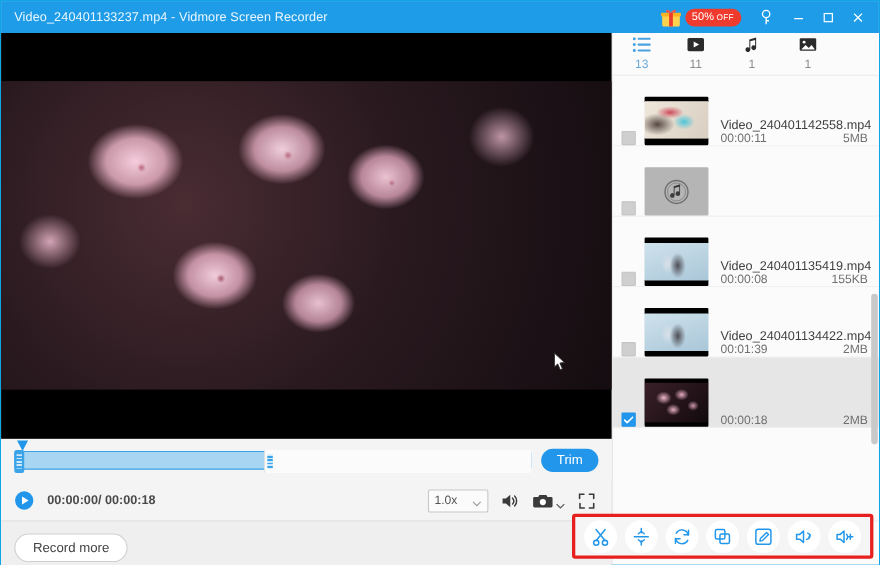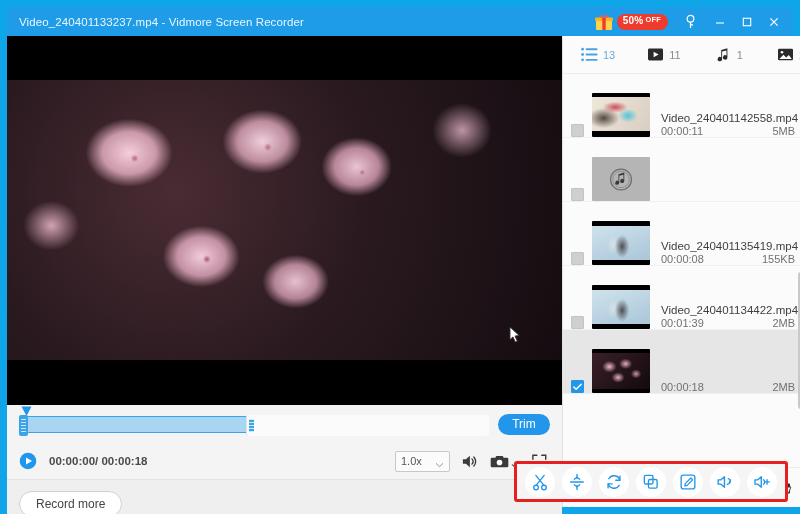--- a/index.html
+++ b/index.html
@@ -6,43 +6,43 @@
   html, body { width: 800px; height: 514px; overflow: hidden; }
   body {
     font-family: "Liberation Sans", sans-serif;
     background: #ffffff;
     font-size: 12px;
     color: #333;
   }
   .app {
     width: 800px; height: 514px;
     display: flex; flex-direction: column;
-    border: 7px solid #0ea5e9;
+    border: 1px solid #0ea5e9;
     background: #e5e5e5;
     position: relative;
   }
 
   
   .titlebar {
     height: 29px; flex: 0 0 29px;
     background: #1e9ce8;
     display: flex; align-items: center;
     padding: 0 6px 0 12px;
     color: #ffffff;
   }
   .title-text { font-size: 11.5px; color: #eaf6ff; white-space: nowrap; letter-spacing: .1px; }
   .titlebar-spacer { flex: 1 1 auto; }
   .promo {
     display: flex; align-items: center; gap: 3px; margin-right: 10px;
   }
   .gift-icon { width: 20px; height: 18px; position: relative; display:block; }
   .badge-50 {
-    background: #ef3b2d; color: #fff; font-size: 10px; font-weight: bold;
+    background: #ef3b2d; color: #fff; font-size: 10px; font-weight: normal;
     border-radius: 9px; padding: 2px 7px 2px 6px; letter-spacing: .2px;
-    display: flex; align-items: flex-start; gap: 2px; line-height: 1;
+    display: flex; align-items: center; gap: 2px; line-height: 1;
     height: 16px;
   }
   .badge-50 .off { font-size: 7.5px; }
   .win-btn {
     width: 27px; height: 24px; display: flex; align-items: center; justify-content: center;
     color: #ffffff;
   }
   .win-btn svg { display: block; }
   .key-icon { width: 24px; height: 24px; display:flex; align-items:center; justify-content:center; margin-right:4px;}
 
@@ -157,21 +157,21 @@
     background: #fbfbfb; border-left: 1px solid #e0e0e0;
     min-height: 0;
   }
   .tabs {
     flex: 0 0 38px; display: flex; align-items: center;
     padding-left: 10px; gap: 4px;
     border-bottom: 1px solid #ececec; background: #fbfbfb;
   }
   .tab {
     display: flex; align-items: center; gap: 5px;
-    padding: 3px 8px; cursor: pointer; border-radius: 3px;
+    padding: 3px 8px; cursor: pointer; border-radius: 3px; flex-direction: column;
   }
   .tab .tab-count { font-size: 11px; color: #8c8c8c; }
   .tab.active .tab-count { color: #6aa9d8; }
   .tab-ico { width: 17px; height: 15px; display: block; }
 
   .file-list { flex: 1 1 auto; overflow: hidden; position: relative; }
   .file-row {
     height: 64px; display: flex; align-items: flex-end;
     padding: 0 10px 0 8px; gap: 8px;
     border-bottom: 1px solid #f0f0f0; cursor: pointer;

